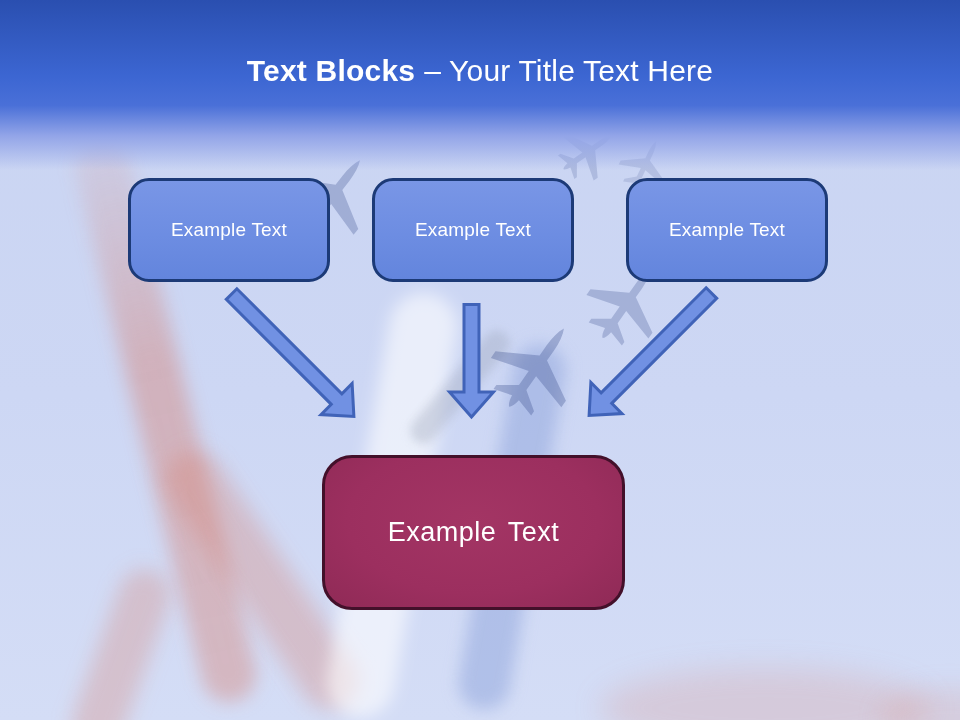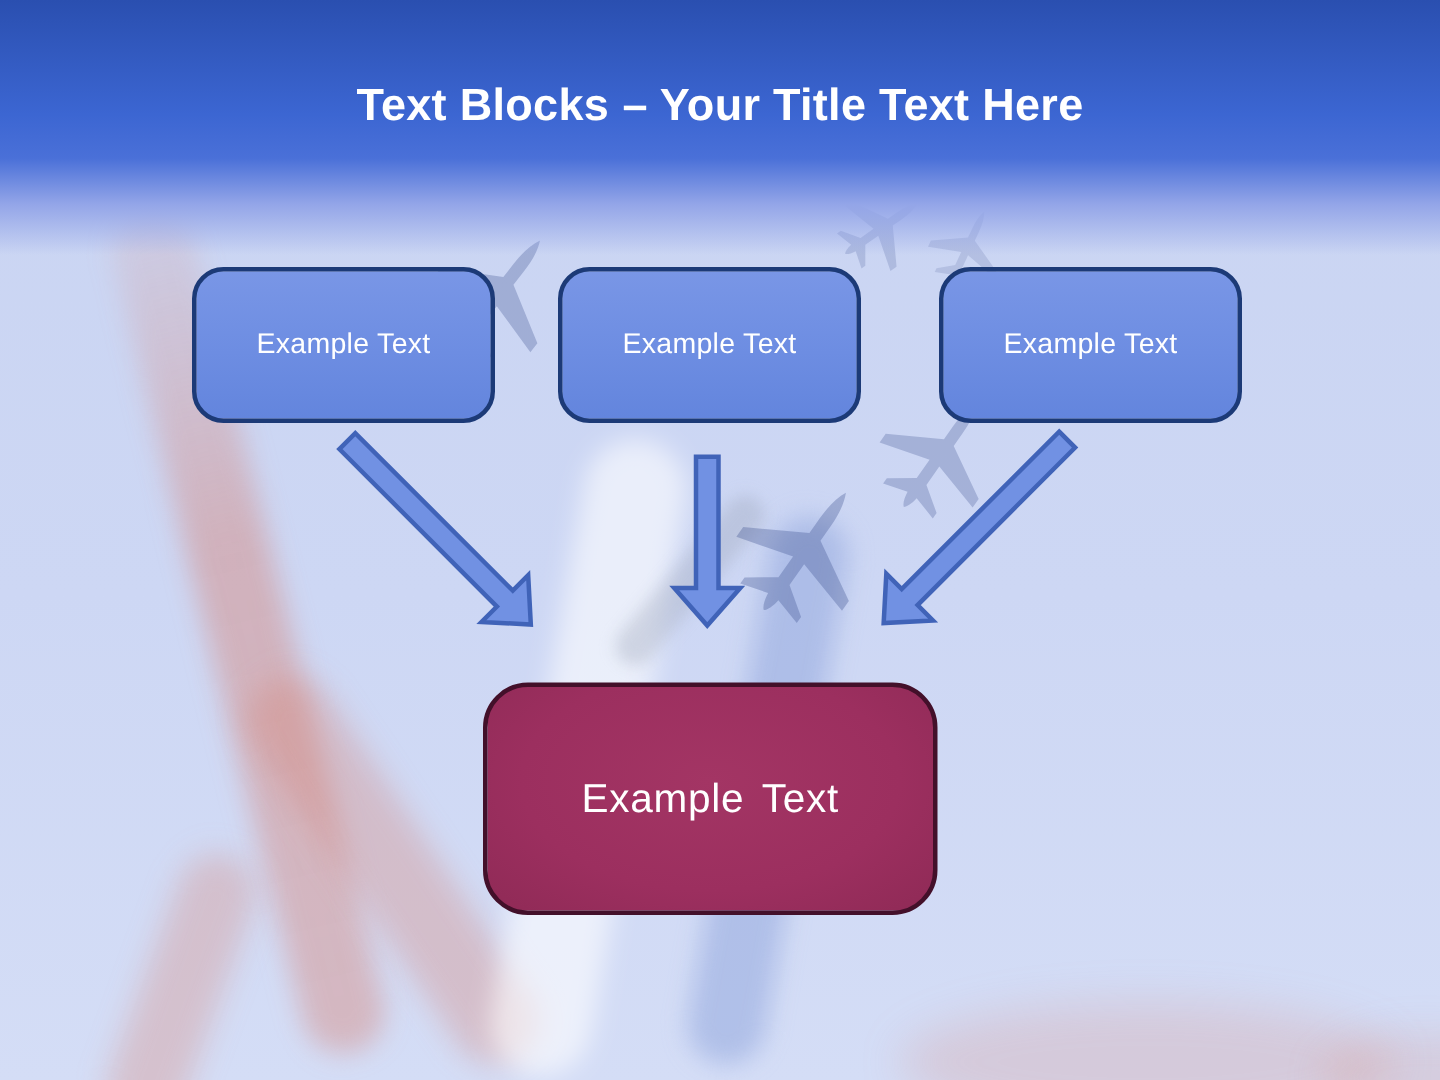--- a/index.html
+++ b/index.html
@@ -25,21 +25,21 @@
   .band-gray{left:447px;top:317px;width:26px;height:140px;transform:rotate(40deg);
              background:rgba(154,164,184,.35);filter:blur(5px);}
   .plane{position:absolute;}
   .plane path{fill:#3f5391;}
   
   .hdr{position:absolute;left:0;top:0;width:960px;height:170px;z-index:2;
        background:linear-gradient(180deg,var(--header_top) 0%,var(--header_mid) 45%,var(--header_low) 62%,#93a5e8 80%,rgba(204,214,243,0) 100%);}
   .title{position:absolute;left:0;top:54px;width:960px;margin:0;z-index:3;
          text-align:center;color:var(--title_color);font-size:30px;font-weight:400;letter-spacing:.2px;}
   .title .tb{font-weight:700;}
-  .title .tr{margin-left:9px;font-weight:700;}
+  .title .tr{margin-left:9px;font-weight:400;}
   
   .srcbox{position:absolute;top:178px;width:202px;height:104px;z-index:3;box-sizing:border-box;
           border:3px solid var(--box_border);border-radius:21px;
           background:linear-gradient(180deg,#7996e6 0%,var(--box_fill) 55%,#6385dd 100%);
           display:flex;align-items:center;justify-content:center;
           color:#fff;font-size:19px;letter-spacing:.2px;}
   .b1{left:128px;} .b2{left:372px;} .b3{left:626px;}
   .arrow{position:absolute;z-index:3;overflow:visible;}
   .arrow polygon{fill:var(--arrow_fill);stroke:var(--arrow_stroke);stroke-width:3;}
   .arr-mid{left:448px;top:303px;}

